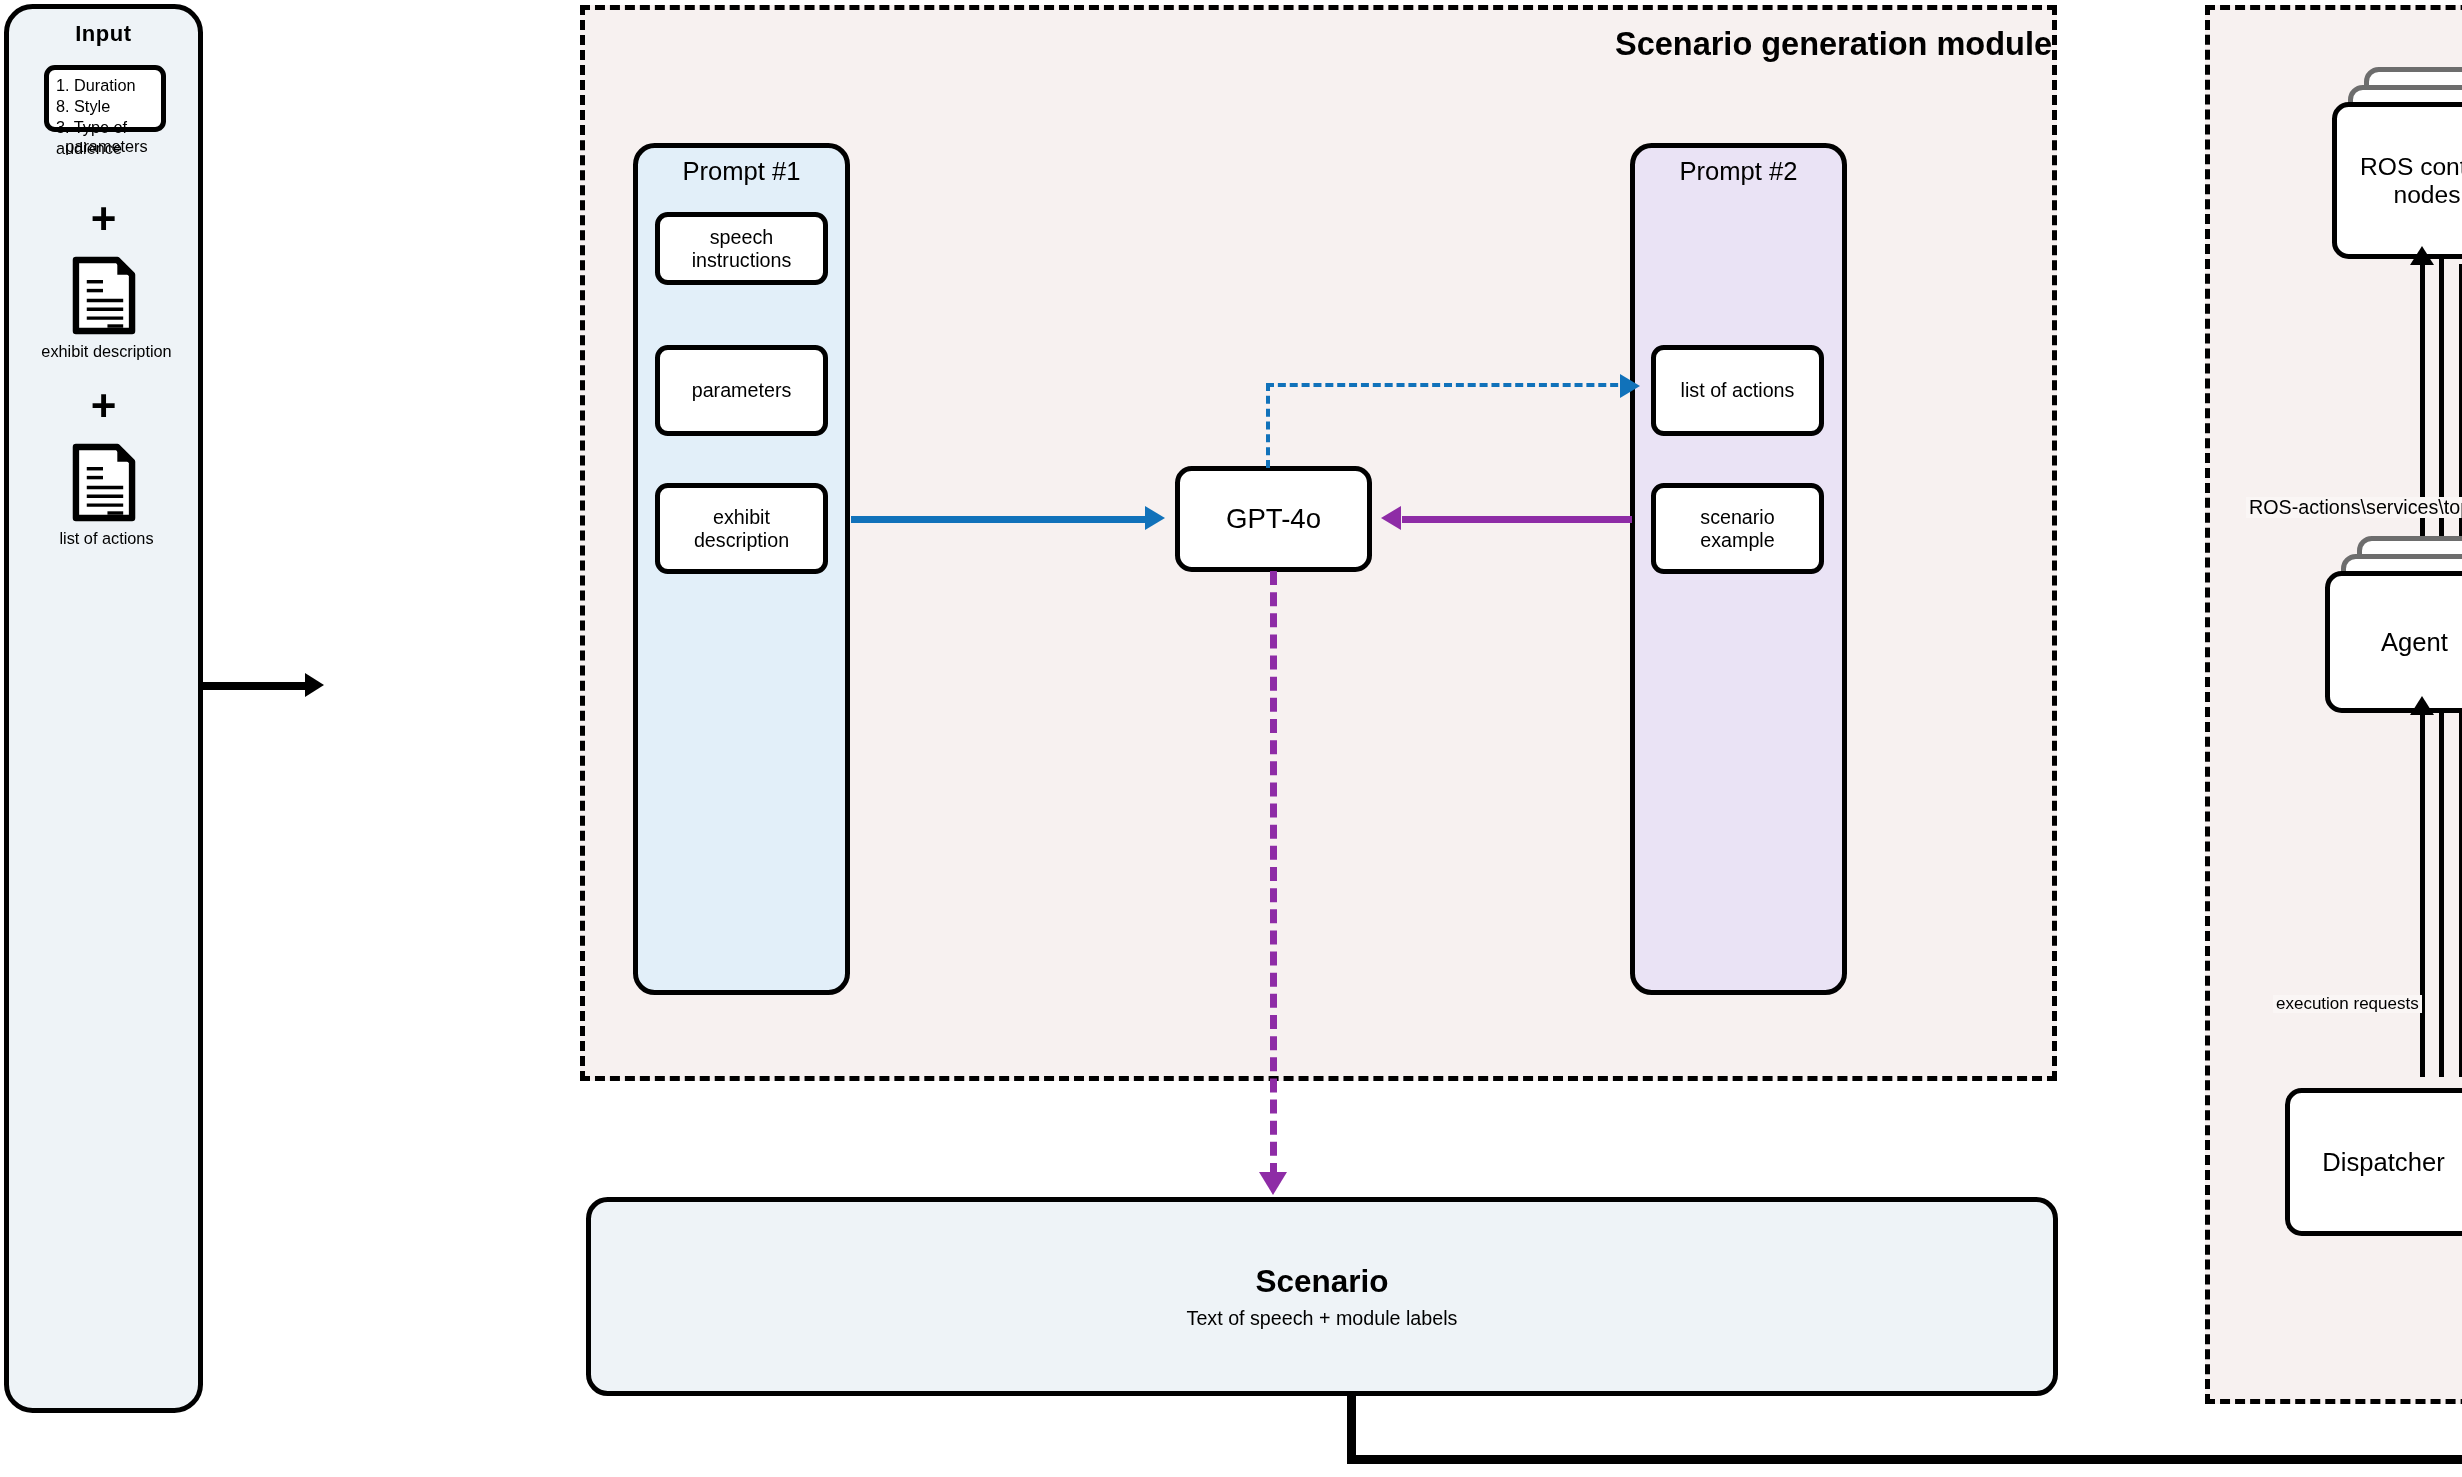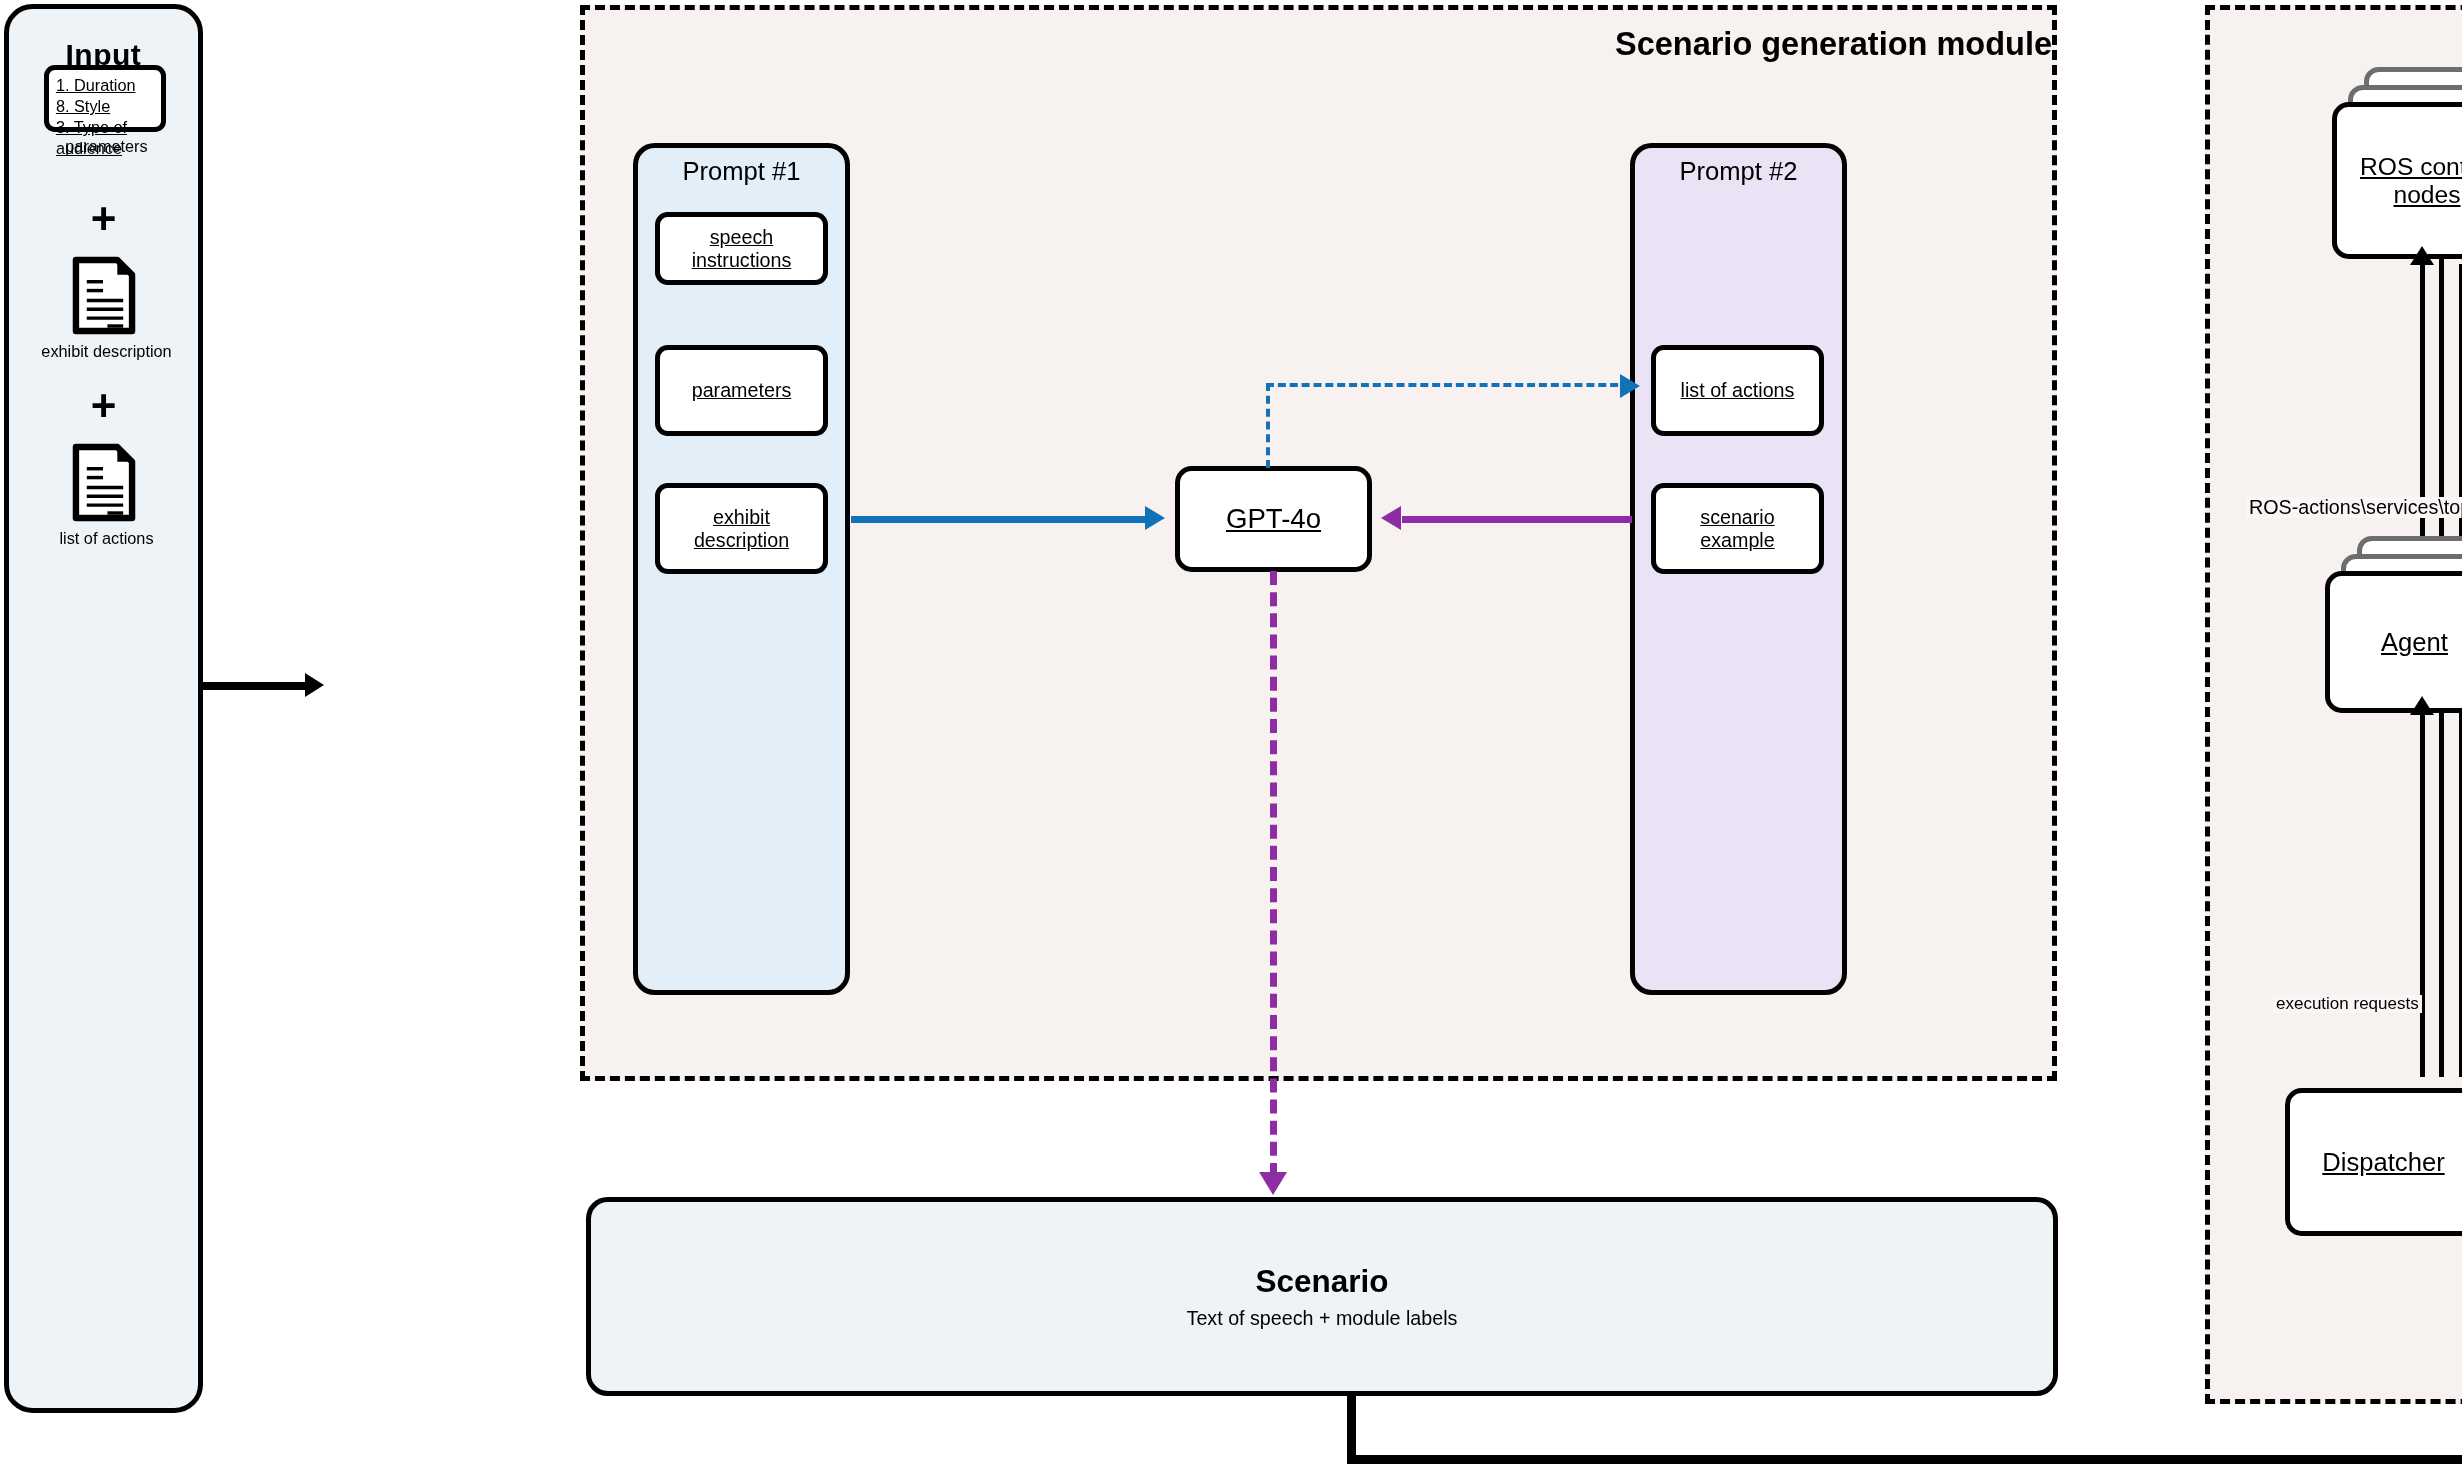--- a/index.html
+++ b/index.html
@@ -16,30 +16,30 @@
   .panel-dash{
     border:5.4px dashed #000; box-sizing:border-box; background:#f7f1f0;
   }
   .panel-scen{ left:580px; top:4.9px; width:1477px; height:1076px; }
   .panel-multi{ left:2205px; top:4.9px; width:1273px; height:1399px; }
 
   .panel-title{
     position:absolute; left:0; right:0; text-align:center;
     font-weight:bold; color:#000; white-space:nowrap;
   }
-  .t-input{ top:29px; font-size:30px; letter-spacing:0.5px;}
+  .t-input{ top:12px; font-size:22px; letter-spacing:0.5px;}
   .t-scen{ top:15.8px; font-size:32.5px;text-align:right;}
   .t-multi{ top:15.8px; font-size:32.5px;}
 
   
   .node{
     position:absolute; box-sizing:border-box;
     background:#fff; border:5.4px solid #000; border-radius:12.8px;
     display:flex; align-items:center; justify-content:center; text-align:center;
-    color:#000; line-height:1.12; padding:2px 4.9px;text-decoration:underline;
+    color:#000; line-height:1.12; padding:2px 4.9px;
   }
   .node.soft{ border-radius:16.7px; }
 
   
   .prompt{
     position:absolute; box-sizing:border-box; border:5.9px solid #000;
     border-radius:21.7px; padding:0;
   }
   .prompt .ptitle{
     position:absolute; left:0; right:0; top:8.9px; text-align:center;

